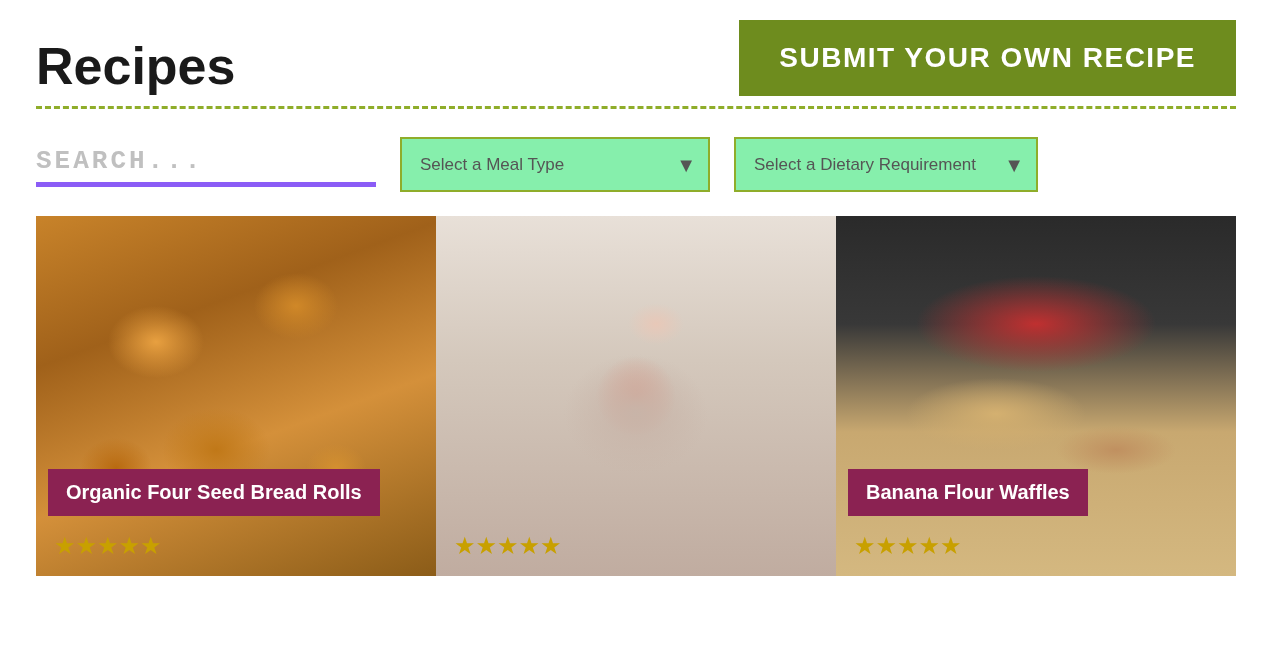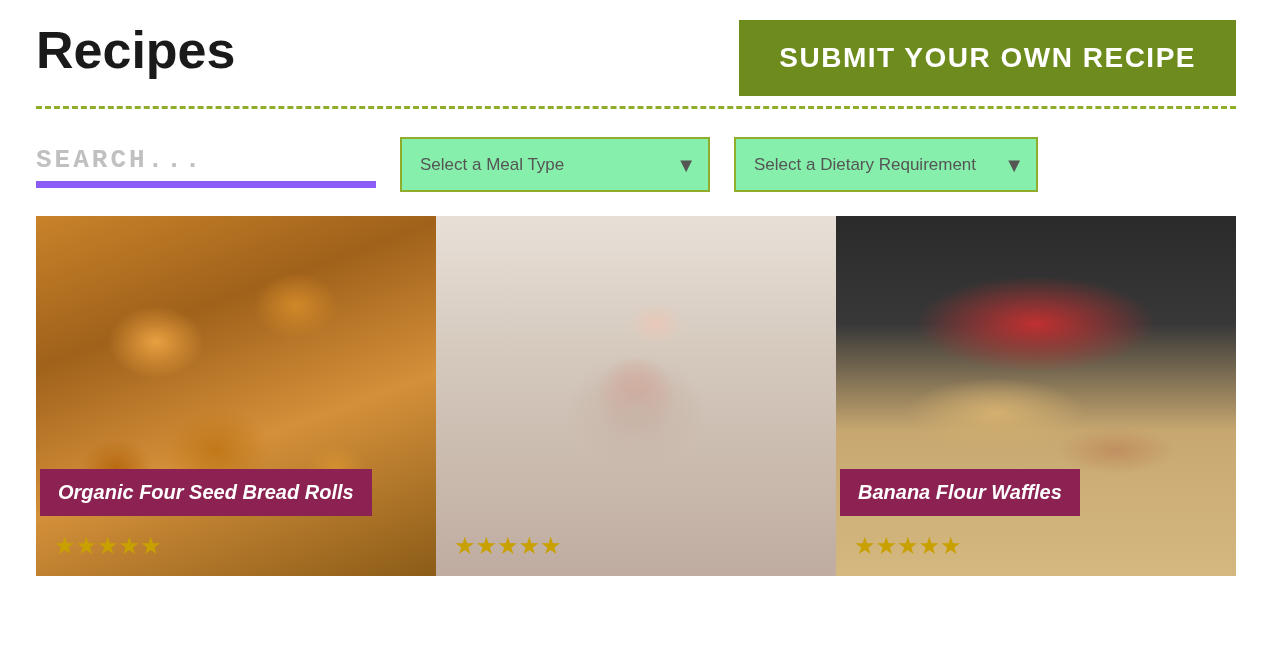--- a/index.html
+++ b/index.html
@@ -6,21 +6,21 @@
     body {
       font-family: Arial, sans-serif;
       background: #fff;
       width: 1272px;
       overflow-x: hidden;
     }
 
     
     .header {
       display: flex;
-      align-items: flex-start;
+      align-items: flex-end;
       justify-content: space-between;
       padding: 20px 36px 10px 36px;
     }
     .header-title {
       font-size: 52px;
       font-weight: 900;
       color: #1a1a1a;
       font-family: Arial Black, Arial, sans-serif;
     }
     .submit-btn {
@@ -50,21 +50,21 @@
       gap: 24px;
       padding: 28px 36px 24px 36px;
     }
     .search-wrapper {
       flex: 0 0 340px;
       position: relative;
     }
     .search-input {
       width: 100%;
       border: none;
-      border-bottom: 7px solid #8b5cf6;
+      border-bottom: 5px solid #8b5cf6;
       outline: none;
       font-size: 26px;
       font-family: 'Courier New', monospace;
       color: #b0b0b0;
       font-weight: 700;
       padding: 4px 0 6px 0;
       letter-spacing: 2px;
       background: transparent;
       text-transform: uppercase;
     }
@@ -179,23 +179,22 @@
       background:
         radial-gradient(ellipse 200px 80px at 50% 30%, #c03030 0%, transparent 60%),
         radial-gradient(ellipse 150px 60px at 40% 55%, #d4b070 0%, transparent 60%),
         radial-gradient(ellipse 100px 40px at 70% 65%, #c09060 0%, transparent 60%);
     }
 
     
     .recipe-overlay {
       position: absolute;
       bottom: 60px;
-      left: 4px;
+      left: 12px;
       right: 0;
-      font-style: italic;
     }
     .recipe-title-banner {
       background-color: #8b2252;
       padding: 12px 18px;
       display: inline-block;
       max-width: 90%;
     }
     .recipe-title-text {
       color: #fff;
       font-size: 20px;

